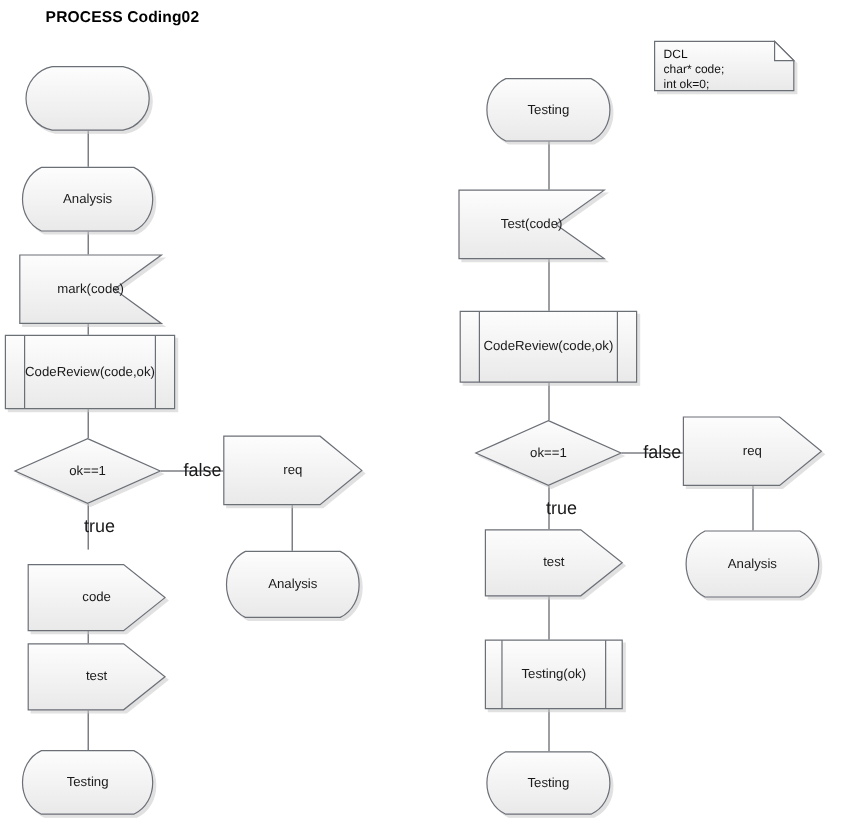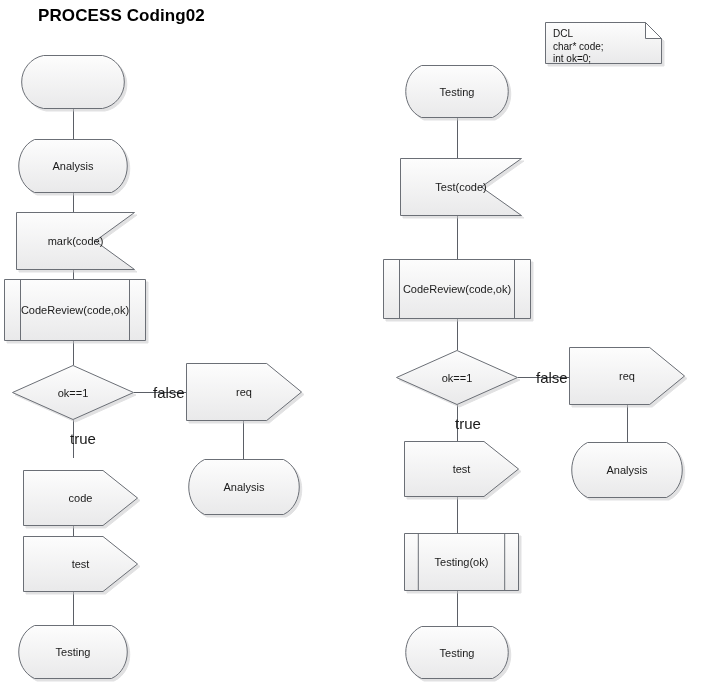--- a/index.html
+++ b/index.html
@@ -14,21 +14,21 @@
     position: relative;
     width: 717px;
     height: 684px;
     background: #ffffff;
     overflow: hidden;
   }
   #page-title {
     position: absolute;
     left: 22px;
     top: 6px;
-    font-size: 17px;
+    font-size: 13px;
     font-weight: bold;
     color: #000000;
     letter-spacing: 0.1px;
     white-space: nowrap;
     padding-left: 16px;
   }
   .node {
     position: absolute;
     box-sizing: border-box;
   }
@@ -247,21 +247,21 @@
             <linearGradient id="g10" x1="0" y1="0" x2="0" y2="1">
               <stop offset="0%" stop-color="#fdfdfd"></stop>
               <stop offset="100%" stop-color="#e9e9ea"></stop>
             </linearGradient>
           </defs>
           <path d="M 18.5 0.5 L 89.5 0.5 C 110.5 10.04, 110.5 42.96, 89.5 52.5 L 18.5 52.5 C -2.5 42.96, -2.5 10.04, 18.5 0.5 Z" fill="#c9c9cb" stroke="#c9c9cb" stroke-width="1" transform="translate(2.5,2.5)" opacity="0.55"></path>
           <path d="M 18.5 0.5 L 89.5 0.5 C 110.5 10.04, 110.5 42.96, 89.5 52.5 L 18.5 52.5 C -2.5 42.96, -2.5 10.04, 18.5 0.5 Z" fill="url(#g10)" stroke="#6b6f76" stroke-width="1" stroke-linejoin="miter"></path>
         </svg>
         <div class="node-label">Testing</div>
       </div>
-      <div class="node" style="left: 400px; top: 158px; width: 122px; height: 58px;">
+      <div class="node" style="left: 382px; top: 158px; width: 122px; height: 58px;">
         <svg width="126" height="62">
           <defs>
             <linearGradient id="g11" x1="0" y1="0" x2="0" y2="1">
               <stop offset="0%" stop-color="#fdfdfd"></stop>
               <stop offset="100%" stop-color="#e9e9ea"></stop>
             </linearGradient>
           </defs>
           <polygon points="0.5,0.5 121.5,0.5 81.24,29 121.5,57.5 0.5,57.5" fill="#c9c9cb" stroke="#c9c9cb" stroke-width="1" transform="translate(2.5,2.5)" opacity="0.55"></polygon>
           <polygon points="0.5,0.5 121.5,0.5 81.24,29 121.5,57.5 0.5,57.5" fill="url(#g11)" stroke="#6b6f76" stroke-width="1" stroke-linejoin="miter"></polygon>
         </svg>
@@ -359,21 +359,21 @@
           </defs>
           <path d="M 18.5 0.5 L 97.5 0.5 C 118.5 10.58, 118.5 45.42, 97.5 55.5 L 18.5 55.5 C -2.5 45.42, -2.5 10.58, 18.5 0.5 Z" fill="#c9c9cb" stroke="#c9c9cb" stroke-width="1" transform="translate(2.5,2.5)" opacity="0.55"></path>
           <path d="M 18.5 0.5 L 97.5 0.5 C 118.5 10.58, 118.5 45.42, 97.5 55.5 L 18.5 55.5 C -2.5 45.42, -2.5 10.58, 18.5 0.5 Z" fill="url(#g18)" stroke="#6b6f76" stroke-width="1" stroke-linejoin="miter"></path>
         </svg>
         <div class="node-label">Analysis</div>
       </div>
       <div class="edge-label" style="left: 455px; top: 415px;">true</div>
       <div class="edge-label" style="left: 536px; top: 369px;">false</div>
     </div>
 
-  <div class="node" id="dcl-note-wrap" style="left: 545px; top: 22px; width: 117px; height: 42px;">
+  <div class="node" id="dcl-note-wrap" style="left: 545px; top: 34px; width: 117px; height: 42px;">
     <svg width="121" height="46">
         <defs>
           <linearGradient id="g19" x1="0" y1="0" x2="0" y2="1">
             <stop offset="0%" stop-color="#fdfdfd"></stop>
             <stop offset="100%" stop-color="#e9e9ea"></stop>
           </linearGradient>
         </defs>
         <polygon points="0.5,0.5 100.5,0.5 116.5,16.5 116.5,41.5 0.5,41.5" fill="#c9c9cb" stroke="#c9c9cb" stroke-width="1" transform="translate(2.5,2.5)" opacity="0.55"></polygon>
         <polygon points="0.5,0.5 100.5,0.5 116.5,16.5 116.5,41.5 0.5,41.5" fill="url(#g19)" stroke="#6b6f76" stroke-width="1" stroke-linejoin="miter"></polygon>
         <polygon points="100.5,0.5 100.5,16.5 116.5,16.5" fill="#ffffff" stroke="#6b6f76" stroke-width="1"></polygon>

